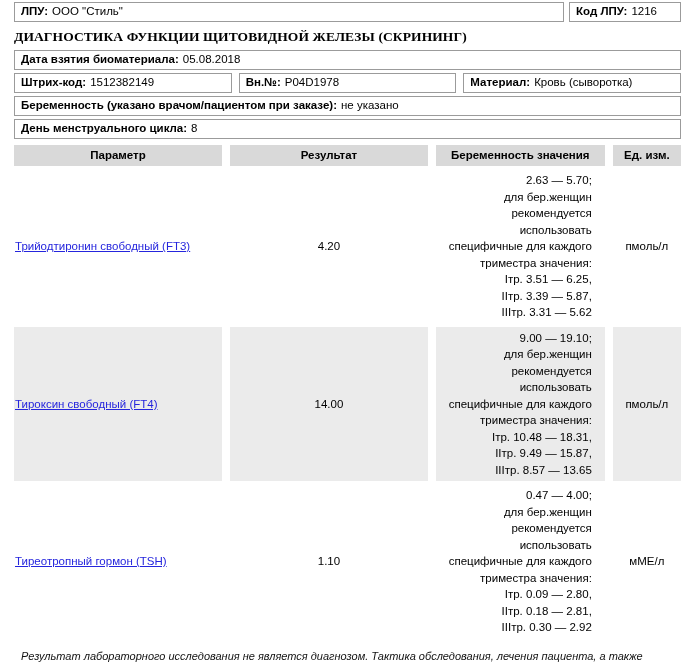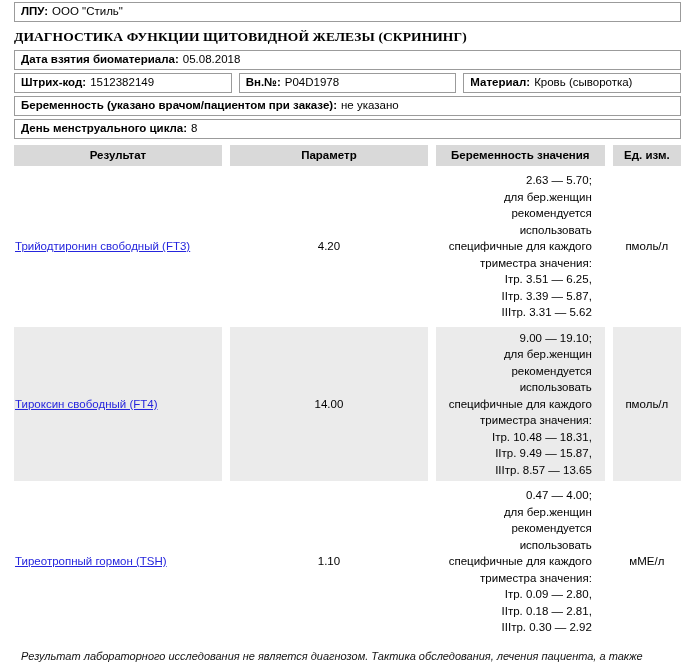--- a/index.html
+++ b/index.html
@@ -41,20 +41,23 @@
 </style>
 </head>
 <body>
 
 <div class="page">
 
   <div class="toprow">
     <div class="ibox lpu">
       <span class="lbl">ЛПУ:</span><span class="val">ООО "Стиль"</span>
     </div>
+    <div class="ibox code">
+      <span class="lbl">Код ЛПУ:</span><span class="val">1216</span>
+    </div>
   </div>
 
   <div class="title">ДИАГНОСТИКА ФУНКЦИИ ЩИТОВИДНОЙ ЖЕЛЕЗЫ (СКРИНИНГ)</div>
 
   <div class="ibox full">
     <span class="lbl">Дата взятия биоматериала:</span><span class="val">05.08.2018</span>
   </div>
 
   <div class="triple">
     <div class="ibox">
@@ -70,22 +73,22 @@
 
   <div class="ibox full">
     <span class="lbl">Беременность (указано врачом/пациентом при заказе):</span><span class="val">не указано</span>
   </div>
 
   <div class="ibox full">
     <span class="lbl">День менструального цикла:</span><span class="val">8</span>
   </div>
 
   <div class="grid thead">
+    <div class="hcell">Параметр</div>
     <div class="hcell">Результат</div>
-    <div class="hcell">Параметр</div>
     <div class="hcell">Беременность значения</div>
     <div class="hcell">Ед. изм.</div>
   </div>
 
   <div class="grid trow">
     <div class="cell param">
       <a>Трийодтиронин свободный (FT3)</a>
     </div>
     <div class="cell">4.20</div>
     <div class="cell ref">

